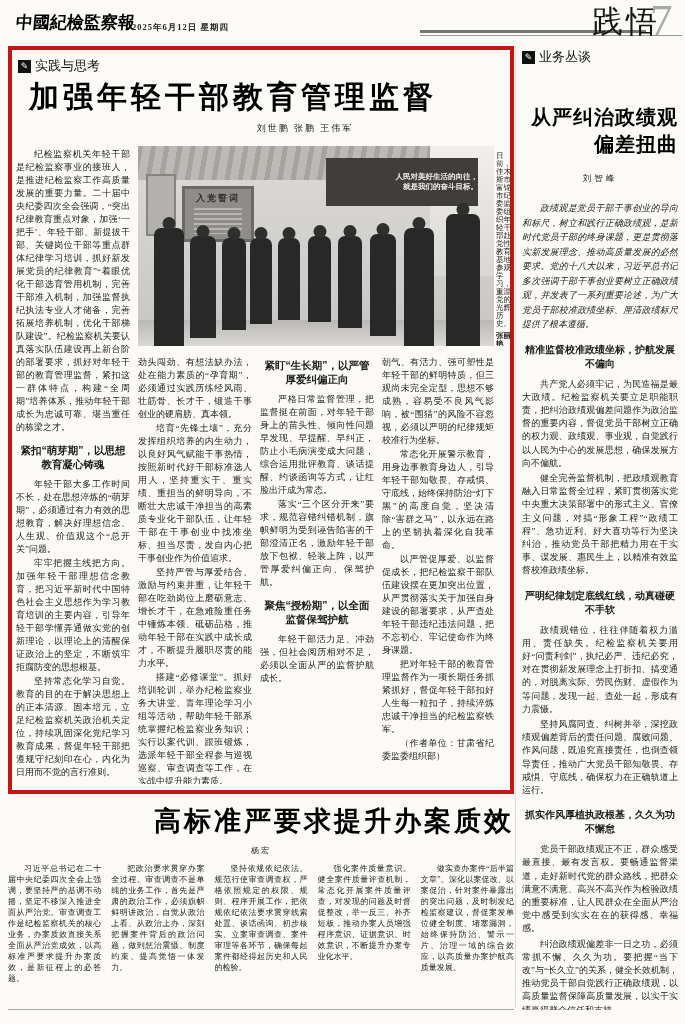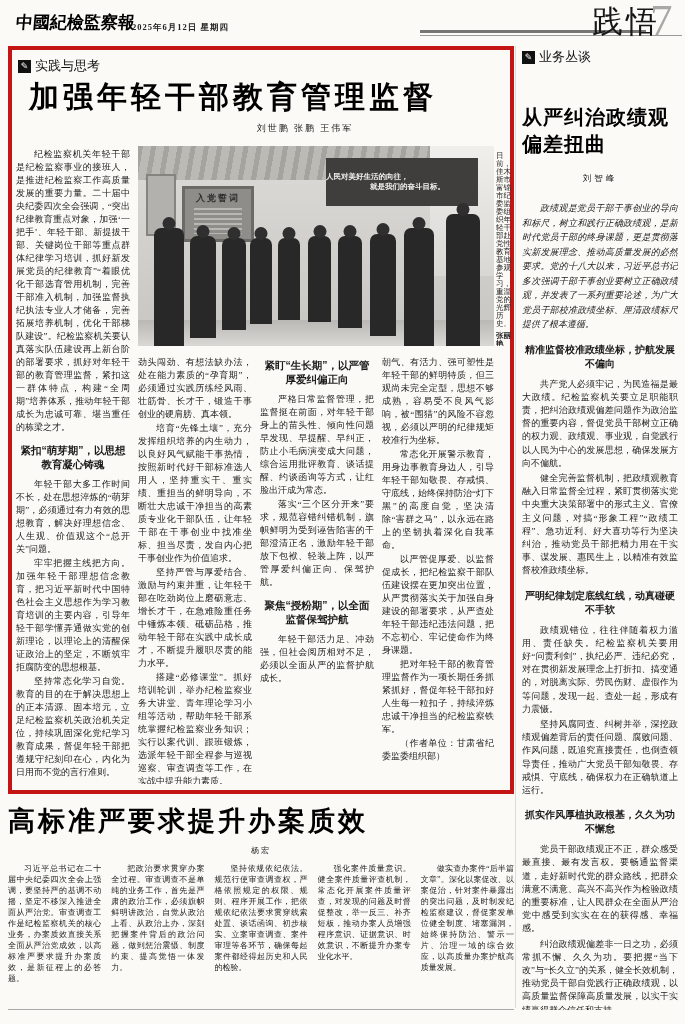--- a/index.html
+++ b/index.html
@@ -28,49 +28,49 @@
   .m-col2{left:126px;top:306px;width:114px;height:428px;}
   .m-col3{left:248px;top:306px;width:114px;height:428px;}
   .m-col4{left:370px;top:306px;width:112px;height:428px;}
   .author-note{text-align:right;font-size:8.5px;}
   
   .photo{left:126px;top:96px;width:356px;height:200px;background:linear-gradient(#dcdbd8,#c6c5c2);overflow:hidden;}
   .ceiling{position:absolute;left:0;top:0;width:100%;height:34px;
      background:repeating-linear-gradient(100deg,#97968f 0 5px,#b3b2ad 5px 13px);opacity:.8;}
   .window{position:absolute;right:0;top:0;width:64px;height:130px;background:linear-gradient(#f0efeb,#d8d7d3);}
   .banner{position:absolute;left:188px;top:12px;width:152px;height:48px;background:#403e3c;color:#f2f1ee;
-     display:flex;flex-direction:column;justify-content:center;text-align:left;line-height:10px;}
+     display:flex;flex-direction:column;justify-content:center;text-align:right;line-height:10px;}
   .banner .b1{font-size:7.5px;font-weight:bold;}
   .banner .b2{font-size:7.5px;font-weight:bold;margin-left:44px;}
   .plaque{position:absolute;left:44px;top:40px;width:66px;height:50px;background:#8f8d8a;border:3px solid #6c6a67;
      text-align:center;color:#2f2d2b;}
   .plaque .p-title{font-size:9px;font-weight:bold;letter-spacing:2px;margin-top:3px;}
   .plaque .p-lines{margin:3px auto 0;width:48px;height:26px;
      background:repeating-linear-gradient(#b9b7b4 0 2px,#8f8d8a 2px 5px);}
   .frame1{position:absolute;left:8px;top:28px;width:26px;height:58px;background:#b2b1ae;border:2px solid #85847f;}
   .floor{position:absolute;left:0;bottom:0;width:100%;height:26px;background:linear-gradient(#b9b8b5,#d9d8d5);}
   .person{position:absolute;background:#282828;border-radius:7px 7px 0 0;}
   .person::before{content:"";position:absolute;left:50%;top:-11px;transform:translateX(-50%);
      width:13px;height:13px;border-radius:50%;background:#2f2f2f;}
   
   .photo-caption{left:484px;top:102px;width:15px;height:194px;font-size:7.5px;line-height:8px;
      overflow:hidden;color:#222;word-break:break-all;text-align:justify;}
   .photo-credit{margin-top:4px;font-weight:bold;}
   
   .side{left:522px;top:48px;width:156px;height:962px;overflow:hidden;}
-  .side .s-title{font-size:20px;font-weight:bold;text-align:left;letter-spacing:1px;margin-top:38px;color:#000;}
+  .side .s-title{font-size:20px;font-weight:bold;text-align:right;letter-spacing:1px;margin-top:38px;color:#000;}
   .side .s-author{text-align:center;font-size:8.5px;letter-spacing:3px;margin-top:15px;}
   .side .lead{margin-top:16px;font-style:italic;font-size:9px;line-height:14.5px;text-align:justify;text-indent:18px;}
   .side p.body{font-size:9px;line-height:13.2px;text-align:justify;text-indent:18px;margin:0 0 2px 0;}
   .side .crosshead{font-family:"Liberation Sans","DejaVu Sans",sans-serif;font-weight:bold;font-size:10px;
      text-align:center;margin:11px 0 7px 0;}
   .vrule{left:515px;top:46px;width:1px;height:962px;background:#ddd;}
   
   .bottom{left:8px;top:798px;width:506px;height:210px;overflow:hidden;}
-  .bt-title{text-align:left;font-size:27px;font-weight:bold;letter-spacing:3px;margin-top:5px;color:#000;}
+  .bt-title{text-align:right;font-size:27px;font-weight:bold;letter-spacing:3px;margin-top:5px;color:#000;}
   .bt-author{text-align:center;font-size:8px;letter-spacing:2px;margin:6px 0 7px 0;}
   .bt-cols{display:flex;gap:10px;}
   .bt-cols .bcol{flex:1;font-size:8px;line-height:11px;text-align:justify;text-indent:16px;height:130px;overflow:hidden;}
   
   .footer{left:8px;top:1009px;width:506px;border-top:1px solid #aaa;padding-top:20px;
      font-size:8.5px;text-align:center;letter-spacing:1px;color:#222;}
 </style>
 </head>
 <body>
 

